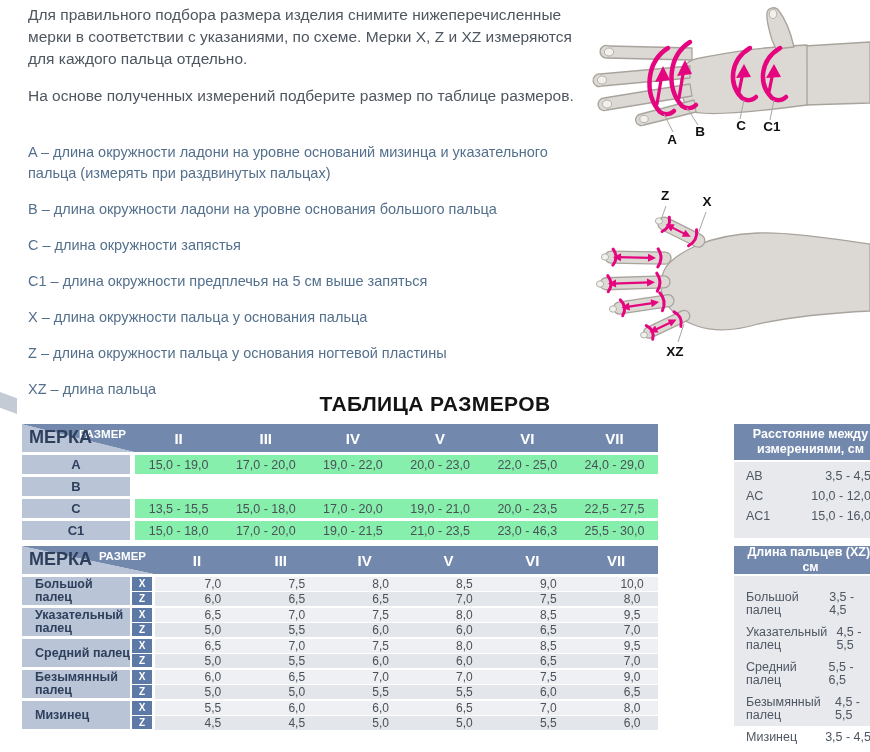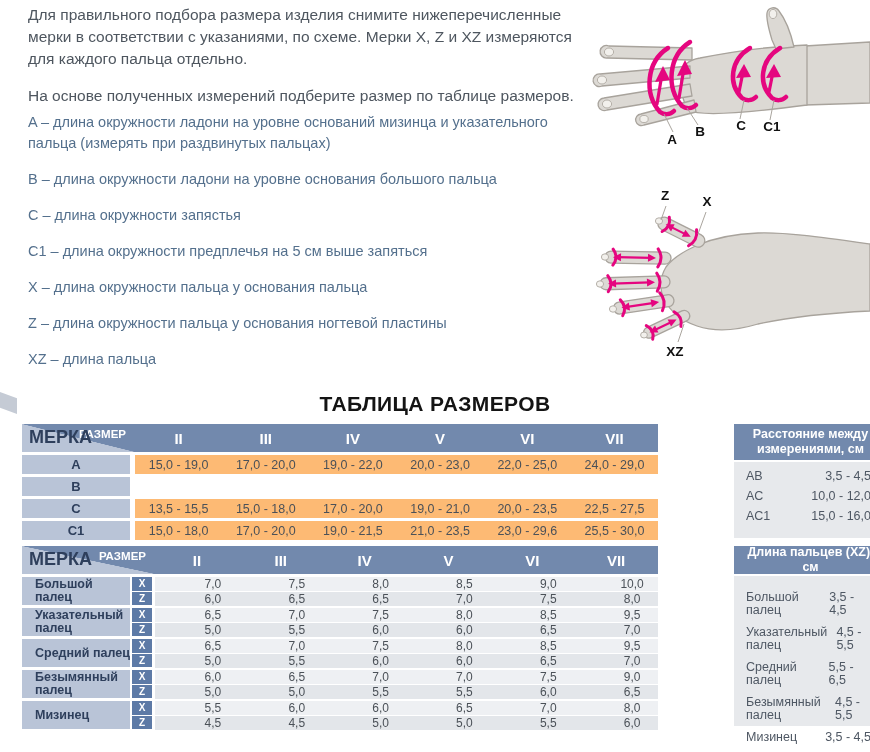--- a/index.html
+++ b/index.html
@@ -2,21 +2,21 @@
 <html><head>
 <meta charset="utf-8">
 <style>
   html,body{margin:0;padding:0;background:#ffffff;}
   body{width:870px;height:752px;position:relative;font-family:"Liberation Sans",sans-serif;-webkit-font-smoothing:antialiased;}
   .page{position:absolute;inset:0;overflow:hidden;}
 
   
   .intro{position:absolute;left:28px;top:4px;width:552px;color:#4e565f;font-size:15.5px;line-height:22px;}
   .intro p{margin:0 0 15px 0;}
-  .defs{position:absolute;left:28px;top:112px;width:560px;color:#54708d;font-size:14.5px;line-height:21px;}
+  .defs{position:absolute;left:28px;top:142px;width:560px;color:#54708d;font-size:14.5px;line-height:21px;}
   .defs p{margin:0 0 15px 0;}
 
   
   .hand1{position:absolute;left:580px;top:0px;width:290px;height:150px;}
   .hand2{position:absolute;left:580px;top:170px;width:290px;height:210px;}
 
   
   .title{position:absolute;left:0;top:392px;width:100%;text-align:center;font-size:21px;font-weight:bold;color:#141414;letter-spacing:.4px;}
   .deco{position:absolute;left:0;top:392px;width:17px;height:22px;background:#c5cbd5;clip-path:polygon(0 0,100% 28%,100% 100%,0 72%);}
 
@@ -26,21 +26,21 @@
   .corner .razmer{position:absolute;right:9px;top:4px;font-size:11.5px;font-weight:bold;color:#ffffff;text-align:right;}
   .corner .merka{position:absolute;left:7px;bottom:4px;font-size:18px;font-weight:bold;color:#2e3f5c;}
   .cols{flex:1;display:flex;background:#7289ad;}
   .col{flex:1;display:flex;align-items:center;justify-content:center;color:#ffffff;font-weight:bold;font-size:15px;}
 
   
   .t1{position:absolute;left:22px;top:424px;width:636px;}
   .t1 .corner{width:113px;}
   .trow{display:flex;height:19px;margin-top:3px;}
   .trow .lbl{width:108px;margin-right:5px;background:#b9c4d7;display:flex;align-items:center;justify-content:center;font-weight:bold;font-size:13px;color:#2e3f5c;}
-  .trow .vals{flex:1;background:#fdba74;display:flex;text-align:center;}
+  .trow .vals{flex:1;background:#86efac;display:flex;text-align:center;}
   .val{flex:1;display:flex;align-items:center;justify-content:center;font-size:12.5px;color:#4b5158;}
 
   
   .panel{position:absolute;left:734px;width:153px;}
   .p1{top:424px;} .p2{top:546px;}
   .phead{background:#7289ad;color:#ffffff;font-weight:bold;font-size:12.5px;line-height:15px;text-align:center;display:flex;align-items:center;justify-content:center;padding:0 10px;box-sizing:border-box;}
   .p1 .phead{height:36px;} .p2 .phead{height:28px;}
   .pbody{margin-top:2px;background:#e7e9ec;box-sizing:border-box;}
   .p1 .pbody{height:76px;padding:4px 16px 0 12px;}
   .p2 .pbody{height:150px;padding:15px 16px 0 12px;}
@@ -236,21 +236,21 @@
         <div class="val">22,5 - 27,5</div>
       </div>
     </div>
     <div class="trow">
       <div class="lbl">C1</div>
       <div class="vals">
         <div class="val">15,0 - 18,0</div>
         <div class="val">17,0 - 20,0</div>
         <div class="val">19,0 - 21,5</div>
         <div class="val">21,0 - 23,5</div>
-        <div class="val">23,0 - 29,6</div>
+        <div class="val">23,0 - 46,3</div>
         <div class="val">25,5 - 30,0</div>
       </div>
     </div>
   </div>
 
   <div class="panel p1">
     <div class="phead">Расстояние между измерениями, см</div>
     <div class="pbody">
       <div class="prow">
         <span>AB</span>

